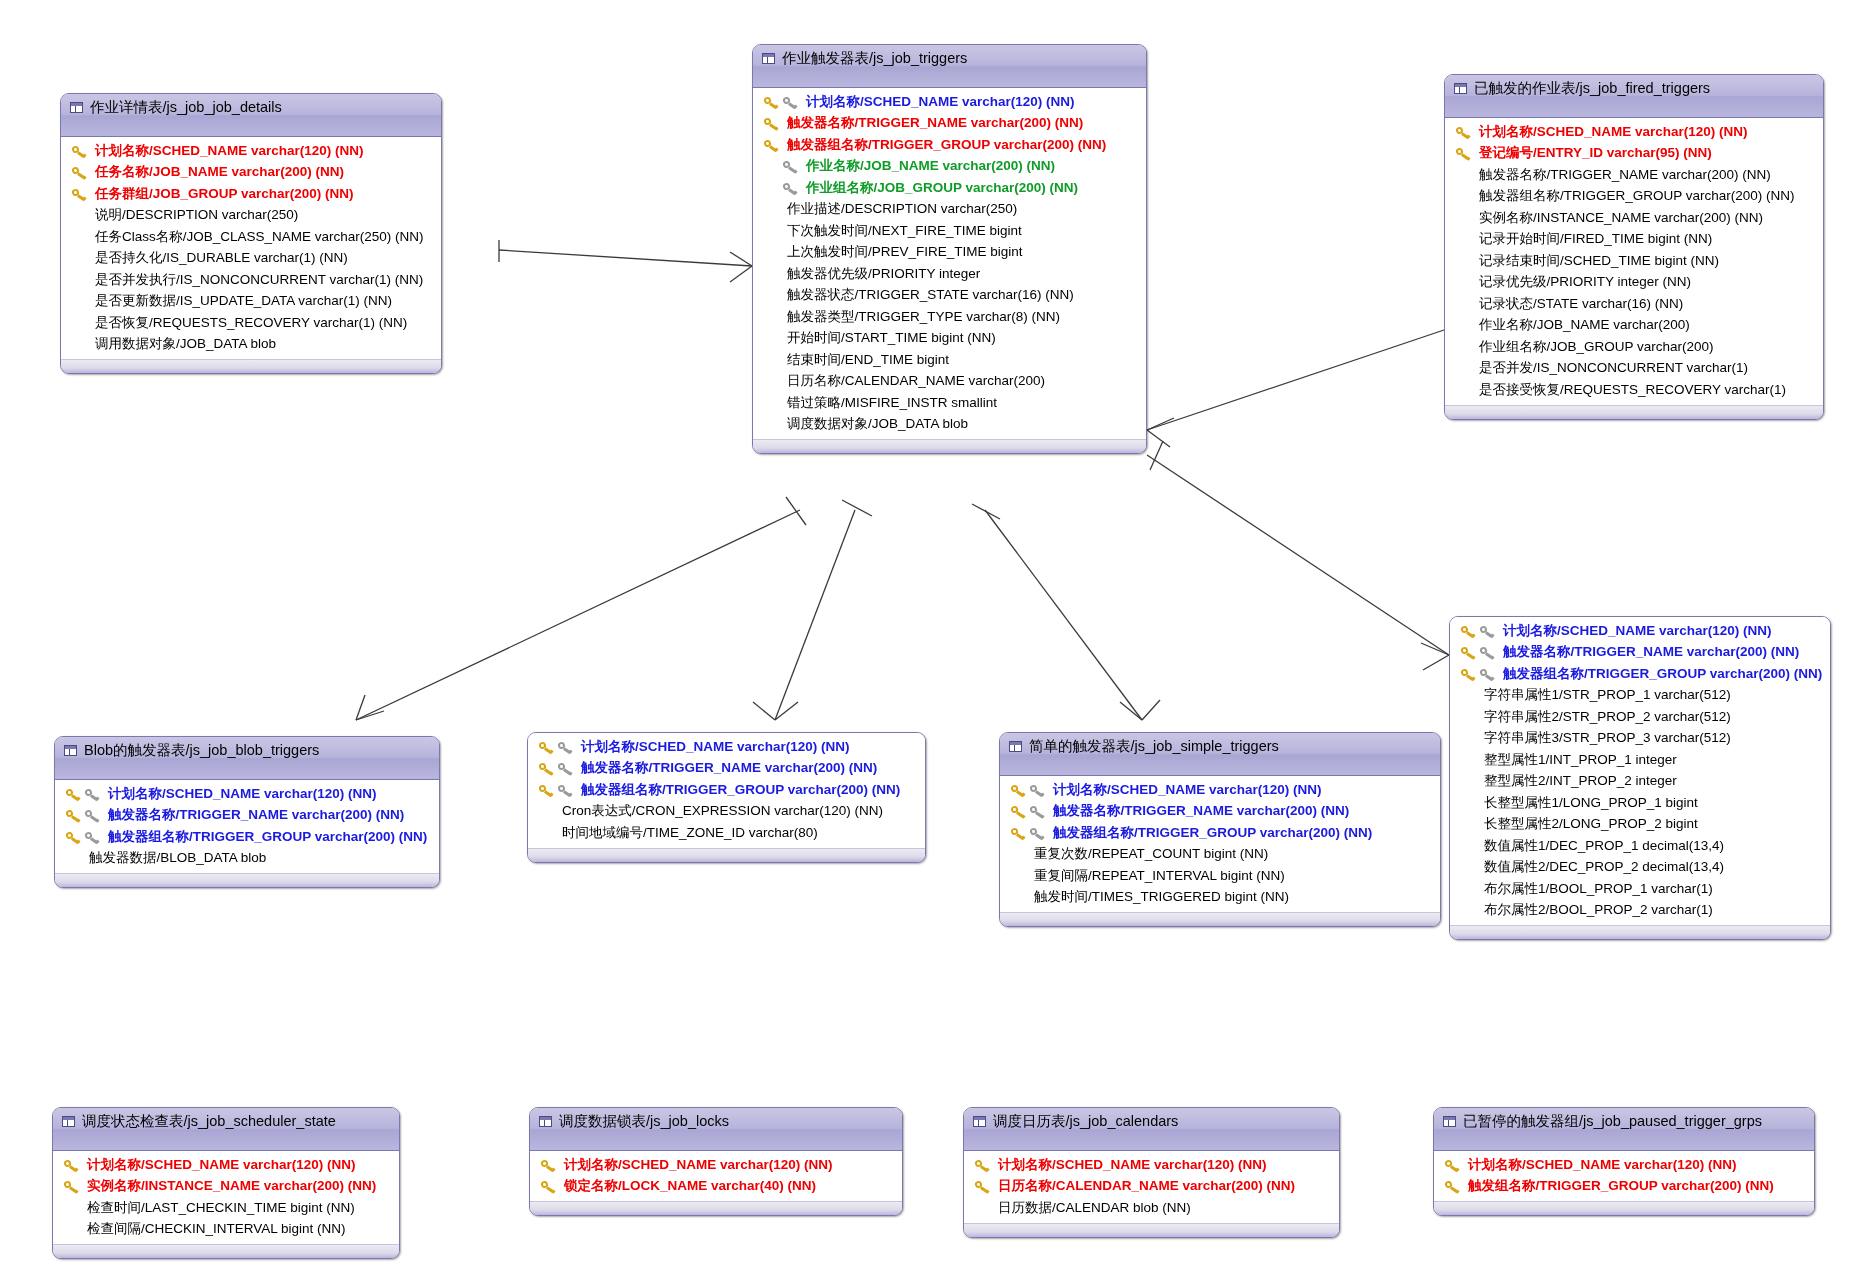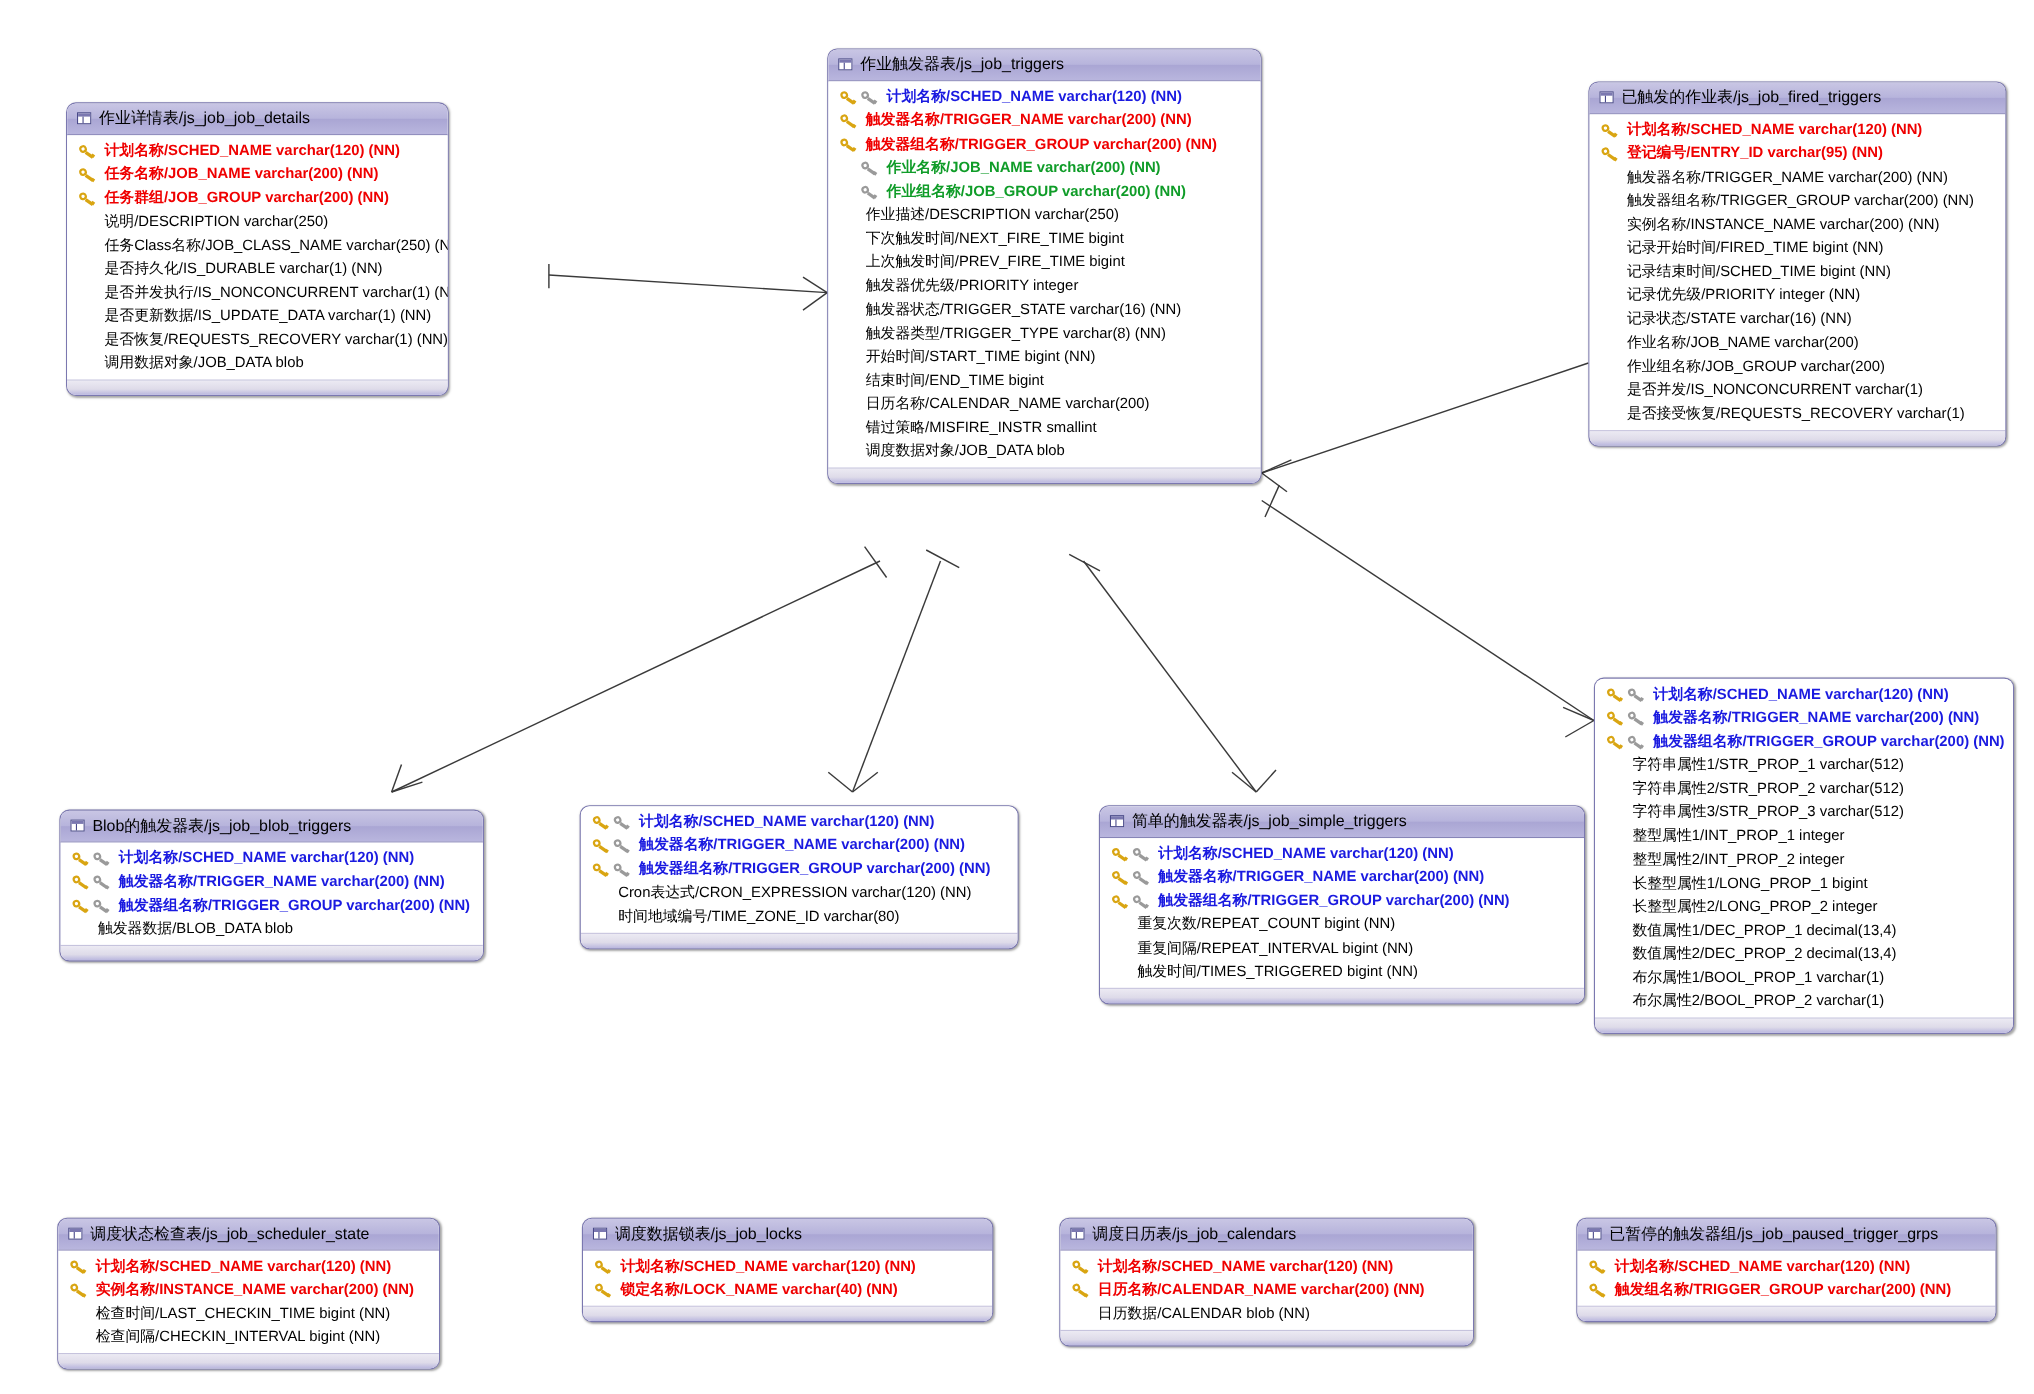--- a/index.html
+++ b/index.html
@@ -33,21 +33,21 @@
     box-shadow: 1px 1px 2px rgba(0,0,0,0.35);
     box-sizing: border-box;
     overflow: hidden;
   }
   .entity-header {
     display: flex;
     align-items: center;
     gap: 7px;
     background: linear-gradient(to bottom, #c9c6e4 0%, #b7b4dc 48%, #aaa6d4 52%, #b9b6de 100%);
     border-bottom: 1px solid #7b78b0;
-    padding: 4px 9px 5px 9px;
+    padding: 4px 9px 19px 9px;
     font-size: 14.5px;
     color: #000000;
     white-space: nowrap;
   }
   .table-icon {
     flex: 0 0 auto;
     width: 13px;
     height: 11px;
     border: 1px solid #4a4a8a;
     background: #ffffff;
@@ -178,21 +178,21 @@
       <path d="M 842 500 L 872 516"></path>
 
       <path d="M 985 510 L 1142 720"></path>
       <path d="M 1142 720 L 1120 702"></path>
       <path d="M 1142 720 L 1160 700"></path>
       <path d="M 972 504 L 1000 519"></path>
     </g>
   </svg>
 
   <div id="entity-layer">
-      <div class="entity" style="left: 60px; top: 93px; width: 348px;">
+      <div class="entity" style="left: 60px; top: 93px; width: 382px;">
         <div class="entity-header">
           <span class="table-icon"></span>
           <span>作业详情表/js_job_job_details</span>
         </div>
         <div class="entity-body">
           <div class="attr">
             <span class="keyslot">
               <span class="key">
                 <span class="ring"></span>
                 <span class="shaft"></span>
@@ -509,21 +509,21 @@
           <div class="attr">
             <span class="keyslot"></span>
             <span class="attr-text plain">整型属性2/INT_PROP_2 integer</span>
           </div>
           <div class="attr">
             <span class="keyslot"></span>
             <span class="attr-text plain">长整型属性1/LONG_PROP_1 bigint</span>
           </div>
           <div class="attr">
             <span class="keyslot"></span>
-            <span class="attr-text plain">长整型属性2/LONG_PROP_2 integer</span>
+            <span class="attr-text plain">长整型属性2/LONG_PROP_2 bigint</span>
           </div>
           <div class="attr">
             <span class="keyslot"></span>
             <span class="attr-text plain">数值属性1/DEC_PROP_1 decimal(13,4)</span>
           </div>
           <div class="attr">
             <span class="keyslot"></span>
             <span class="attr-text plain">数值属性2/DEC_PROP_2 decimal(13,4)</span>
           </div>
           <div class="attr">

